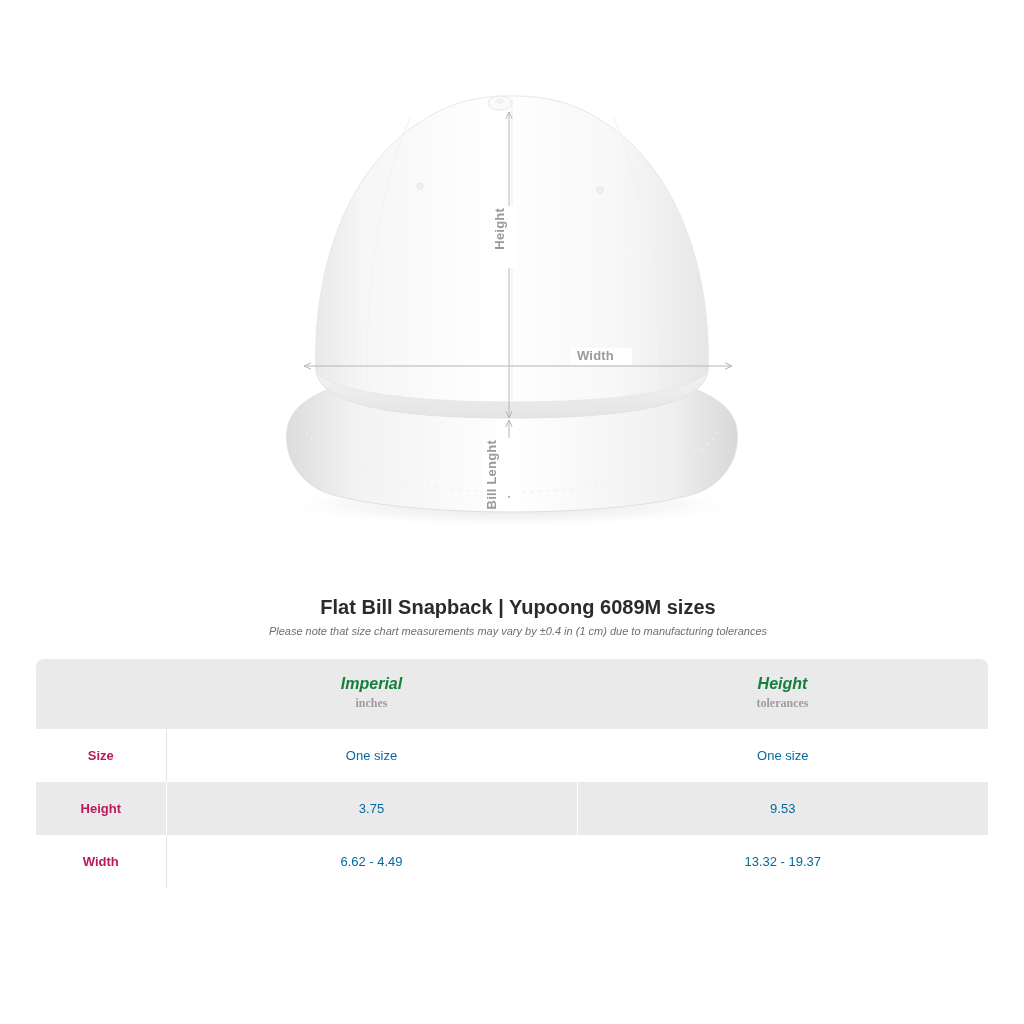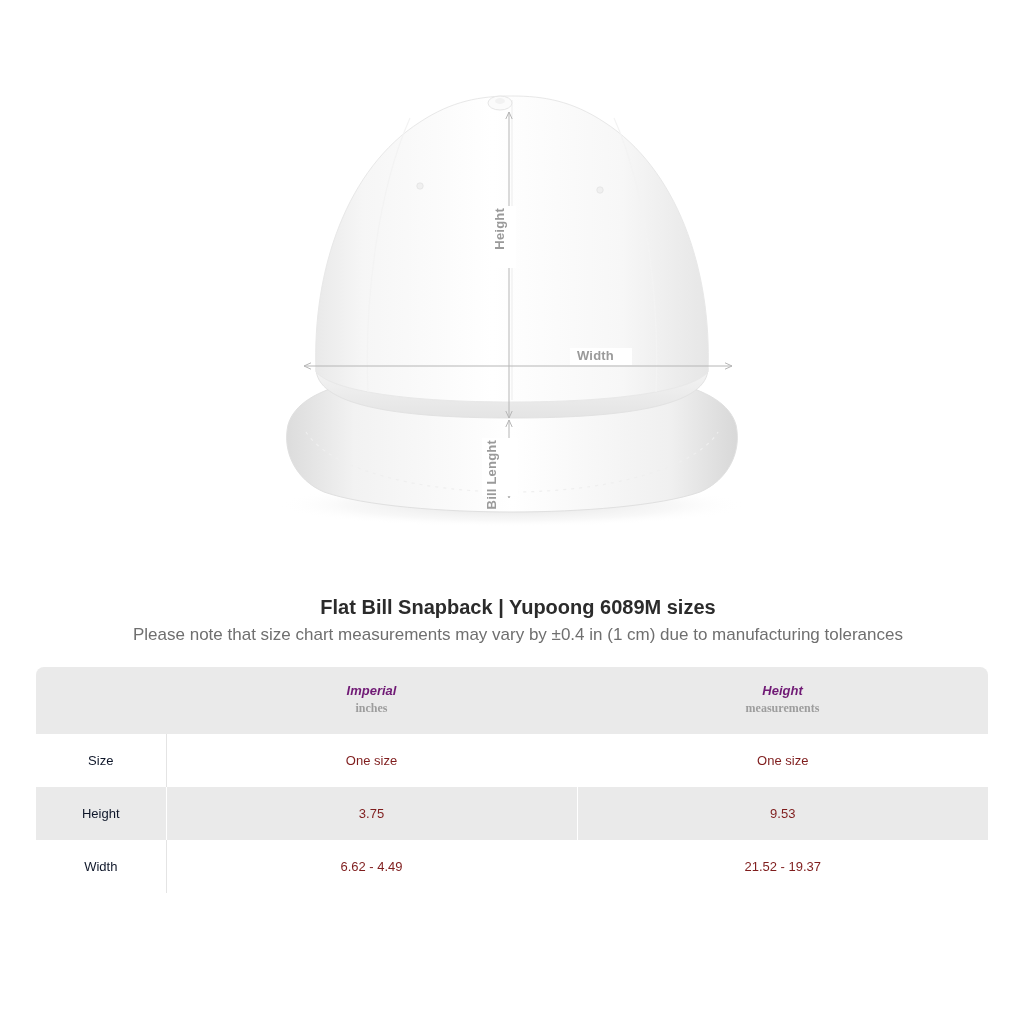--- a/index.html
+++ b/index.html
@@ -62,21 +62,22 @@
     margin-top: 36px;
     padding-left: 12px;
   }
   .title {
     font-size: 20px;
     font-weight: bold;
     color: #2b2b2b;
     margin: 0 0 6px 0;
   }
   .subtitle {
-    font-size: 17px;
+    font-size: 11px;
+    font-style: italic;
     color: #6f6f6f;
     margin: 0;
   }
 
   
   .table-wrap {
     margin: 22px 36px 0 36px;
     border-radius: 8px;
     overflow: hidden;
   }
@@ -92,52 +93,52 @@
   }
   .unit-header-row th {
     background: #eaeaea;
     padding: 16px 0 18px 0;
     border: none;
   }
   .unit-header-row th.spacer {
     width: 130px;
   }
   .unit-name {
-    font-size: 13px;
+    font-size: 16px;
     font-weight: bold;
     font-style: italic;
-    color: #701a75;
+    color: #15803d;
     display: block;
   }
   .unit-sub {
     font-size: 12px;
     color: #9d9d9d;
     display: block;
     margin-top: 3px;
     font-family: Liberation Serif, serif;
   }
 
   tbody tr td {
     padding: 19px 0;
     font-size: 13px;
-    color: #7f1d1d;
+    color: #0369a1;
     border-right: 1px solid #ffffff;
   }
   tbody tr td:last-child {
     border-right: none;
   }
   tbody tr.odd td {
     background: #ffffff;
   }
   tbody tr.even td {
     background: #eaeaea;
   }
   td.row-label {
-    font-weight: normal;
-    color: #0f172a;
+    font-weight: bold;
+    color: #be185d;
     width: 130px;
   }
   tbody tr.odd td.row-label,
   tbody tr.even td.row-label {
     border-right: 1px solid #e4e4e4;
   }
   tbody tr.even td.row-label {
     border-right: 1px solid #ffffff;
   }
 </style>
@@ -239,35 +240,35 @@
   <table class="size-table">
     <thead>
       <tr class="unit-header-row">
         <th class="spacer"></th>
         <th>
           <span class="unit-name">Imperial</span>
           <span class="unit-sub">inches</span>
         </th>
         <th>
           <span class="unit-name">Height</span>
-          <span class="unit-sub">measurements</span>
+          <span class="unit-sub">tolerances</span>
         </th>
       </tr>
     </thead>
     <tbody>
       <tr class="odd">
         <td class="row-label">Size</td>
         <td>One size</td>
         <td>One size</td>
       </tr>
       <tr class="even">
         <td class="row-label">Height</td>
         <td>3.75</td>
         <td>9.53</td>
       </tr>
       <tr class="odd">
         <td class="row-label">Width</td>
         <td>6.62 - 4.49</td>
-        <td>21.52 - 19.37</td>
+        <td>13.32 - 19.37</td>
       </tr>
     </tbody>
   </table>
 </div>
 
 </body></html>

